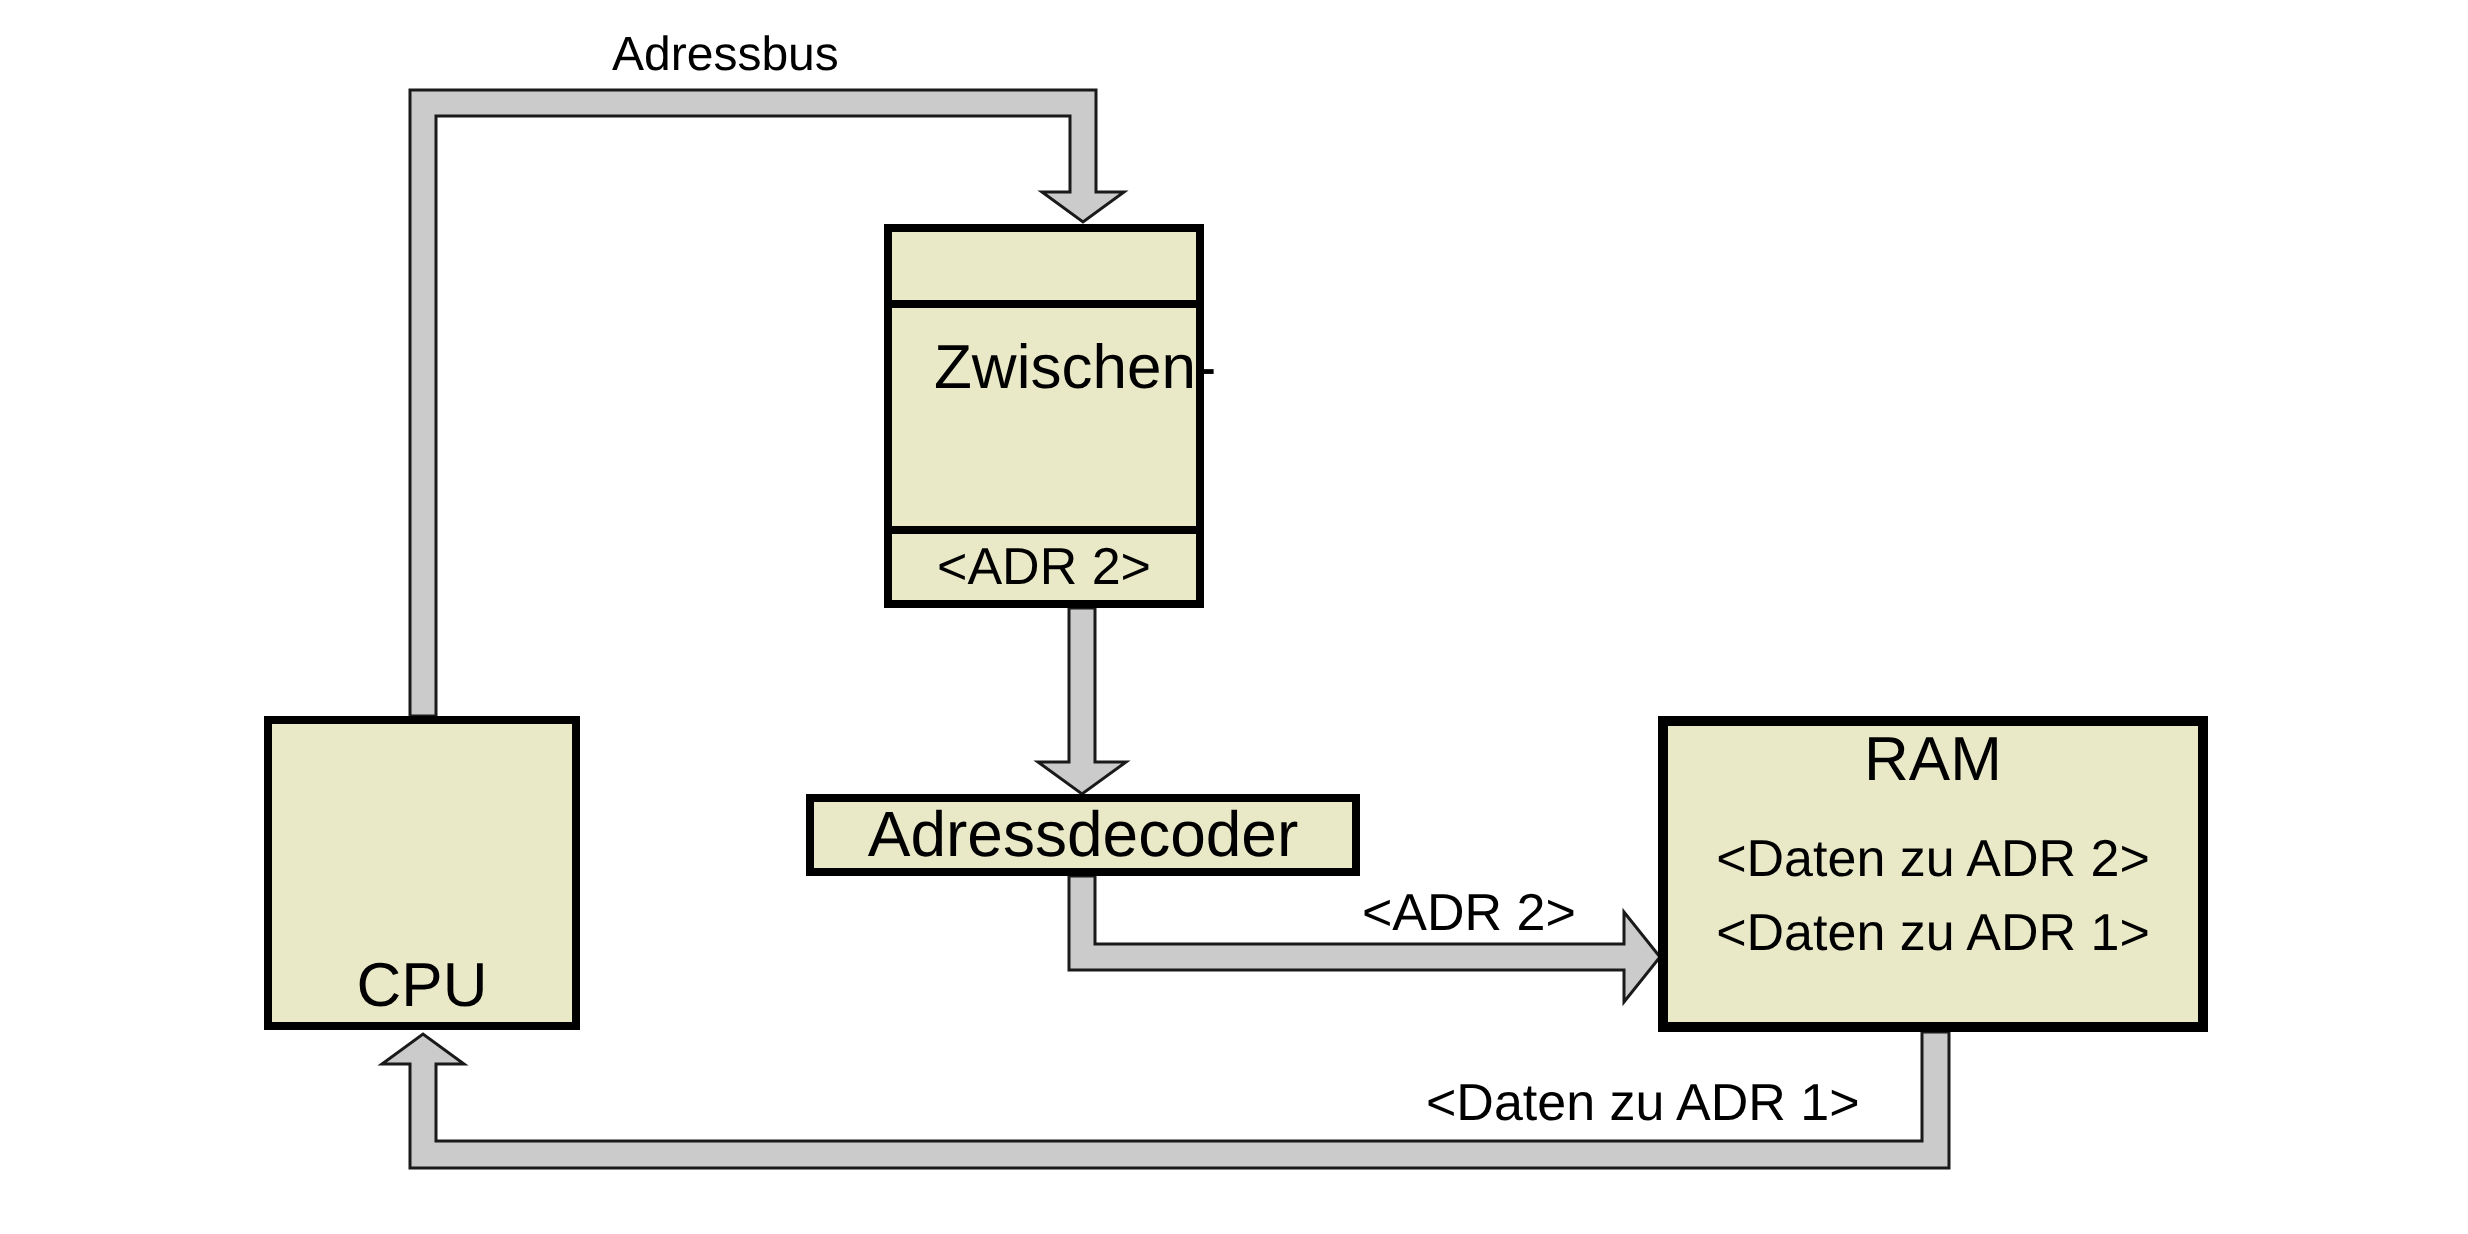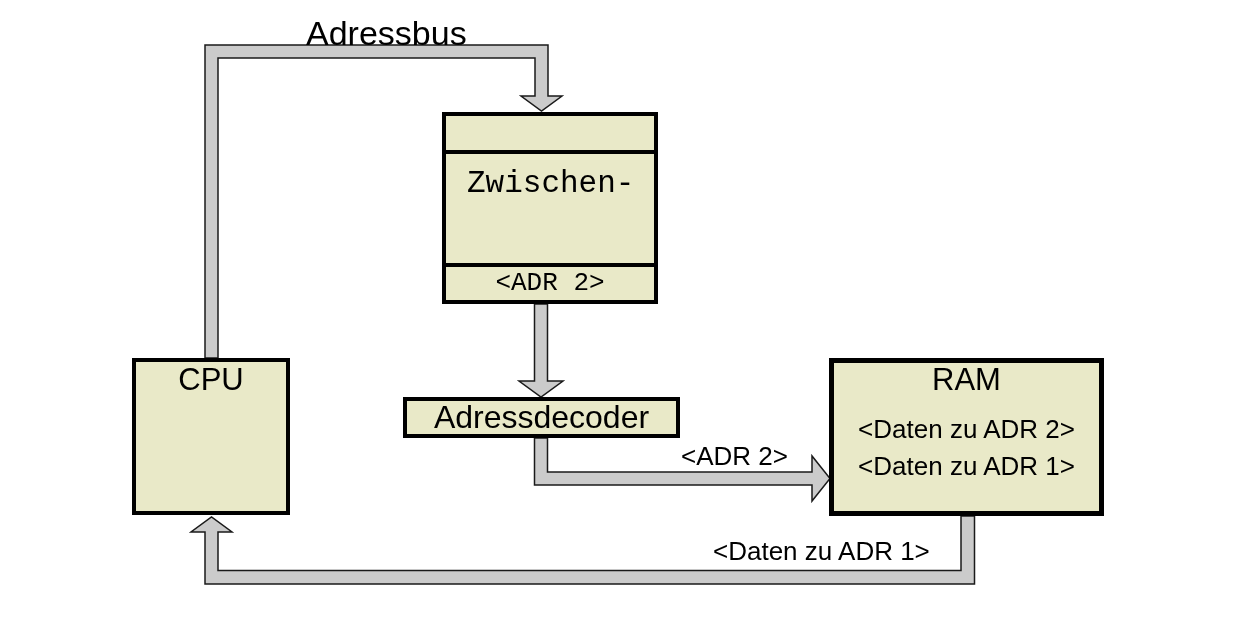--- a/index.html
+++ b/index.html
@@ -16,29 +16,29 @@
     position:absolute;
     box-sizing:border-box;
     background:#e9e9c8;
     border:4px solid #000;
   }
   .free-label{
     position:absolute;
     white-space:nowrap;
     line-height:1.1;
   }
-  .big{font-size:34px;}
+  .big{font-size:24px;}
   .small{font-size:26px;}
 
   
-  #cpu{left:132px;top:358px;width:158px;height:157px;display:flex;align-items:flex-start;justify-content:center;}
+  #cpu{left:132px;top:358px;width:158px;height:157px;display:flex;align-items:flex-end;justify-content:center;}
   #cpu .lbl{font-size:31px;}
 
   
-  #buffer{left:442px;top:112px;width:216px;height:192px;display:flex;flex-direction:column;font-family:Liberation Mono, monospace;}
+  #buffer{left:442px;top:112px;width:160px;height:192px;display:flex;flex-direction:column;}
   #buffer .sect-top{height:34px;}
   #buffer .divider{height:4px;background:#000;}
   #buffer .sect-mid{flex:1;padding:7px 0 0 21px;font-size:31px;line-height:46px;}
   #buffer .sect-slot{height:33px;text-align:center;font-size:26px;line-height:33px;}
 
   
   #decoder{left:403px;top:397px;width:277px;height:41px;display:flex;align-items:center;justify-content:center;}
   #decoder .lbl{font-size:32px;}
 
   

